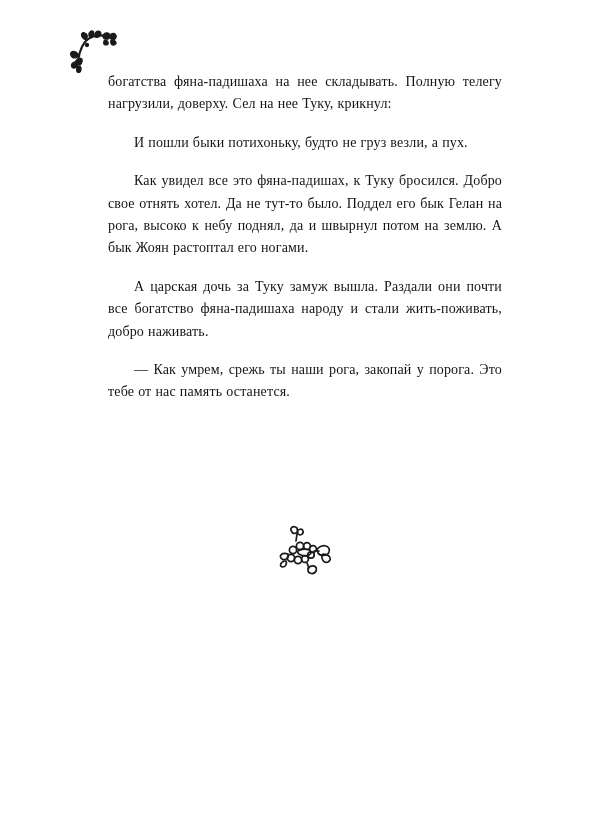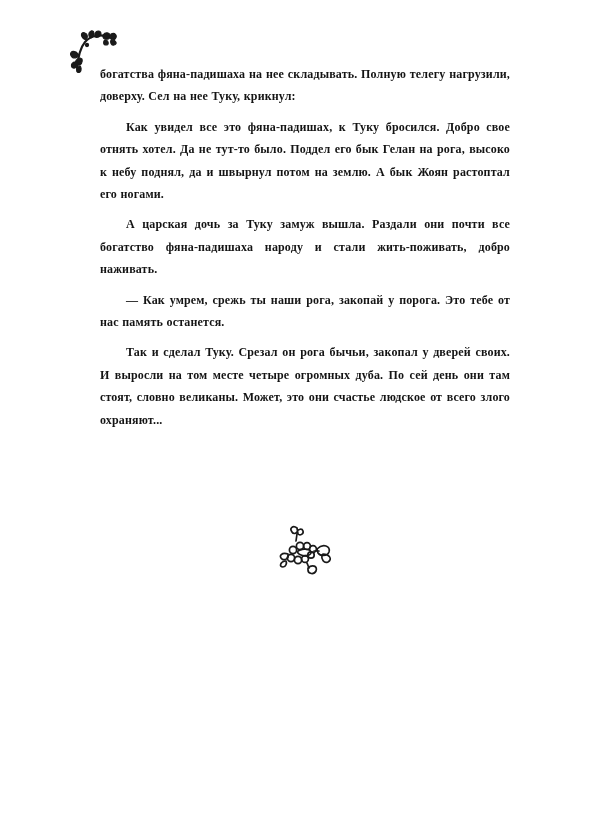--- a/index.html
+++ b/index.html
@@ -34,24 +34,24 @@
 
   
   .text-column {
     position: absolute;
     left: 92px;
     top: 55px;
     width: 426px;
   }
 
   .para {
-    margin: 8px;
-    font-size: 12px;
+    margin: 16px;
+    font-size: 14px;
     line-height: 22.4px;
-    font-weight: 700;
+    font-weight: 400;
     color: #141414;
     text-align: justify;
     text-justify: inter-word;
     letter-spacing: 0.15px;
     word-spacing: 0.4px;
     -webkit-hyphens: none;
     hyphens: none;
   }
   .para.indent { text-indent: 26px; }
   .para.first  { text-indent: 0; }
@@ -92,29 +92,29 @@
         <circle cx="19" cy="17" r="1.6"></circle>
       </g>
     </svg>
   </div>
 
   <div class="text-column">
 
     <p class="para first nostretch">богатства фяна-падишаха на нее складывать. Полную телегу нагрузили, доверху. Сел на нее Туку, крикнул:</p>
 
 
+    <p class="para indent nostretch">И пошли быки потихоньку, будто не груз везли, а пух.</p>
 
     <p class="para indent nostretch">Как увидел все это фяна-падишах, к Туку бросился. Добро свое отнять хотел. Да не тут-то было. Поддел его бык Гелан на рога, высоко к небу поднял, да и швырнул потом на землю. А бык Жоян растоптал его ногами.</p>
 
     <p class="para indent nostretch">А царская дочь за Туку замуж вышла. Раздали они почти все богатство фяна-падишаха народу и стали жить-поживать, добро наживать.</p>
 
 
     <p class="para indent nostretch">— Как умрем, срежь ты наши рога, закопай у порога. Это тебе от нас память останется.</p>
 
-    <p class="para indent nostretch">Так и сделал Туку. Срезал он рога бычьи, закопал у дверей своих. И выросли на том месте четыре огромных дуба. По сей день они там стоят, словно великаны. Может, это они счастье людское от всего злого охраняют...</p>
 
   </div>
 
   <div class="ornament-bottom">
     <svg viewBox="0 0 76 60" width="76" height="60" aria-hidden="true">
       <g fill="none" stroke="#1a1a1a" stroke-width="1.7" stroke-linejoin="round" stroke-linecap="round">
 
         <path d="M30 4 C26 1, 22 4, 25 8 C26 10, 29 10, 30 8 C31 5, 35 4, 36 7 C37 10, 33 12, 31 10 Z"></path>
         <path d="M30 10 L29 17"></path>
 

